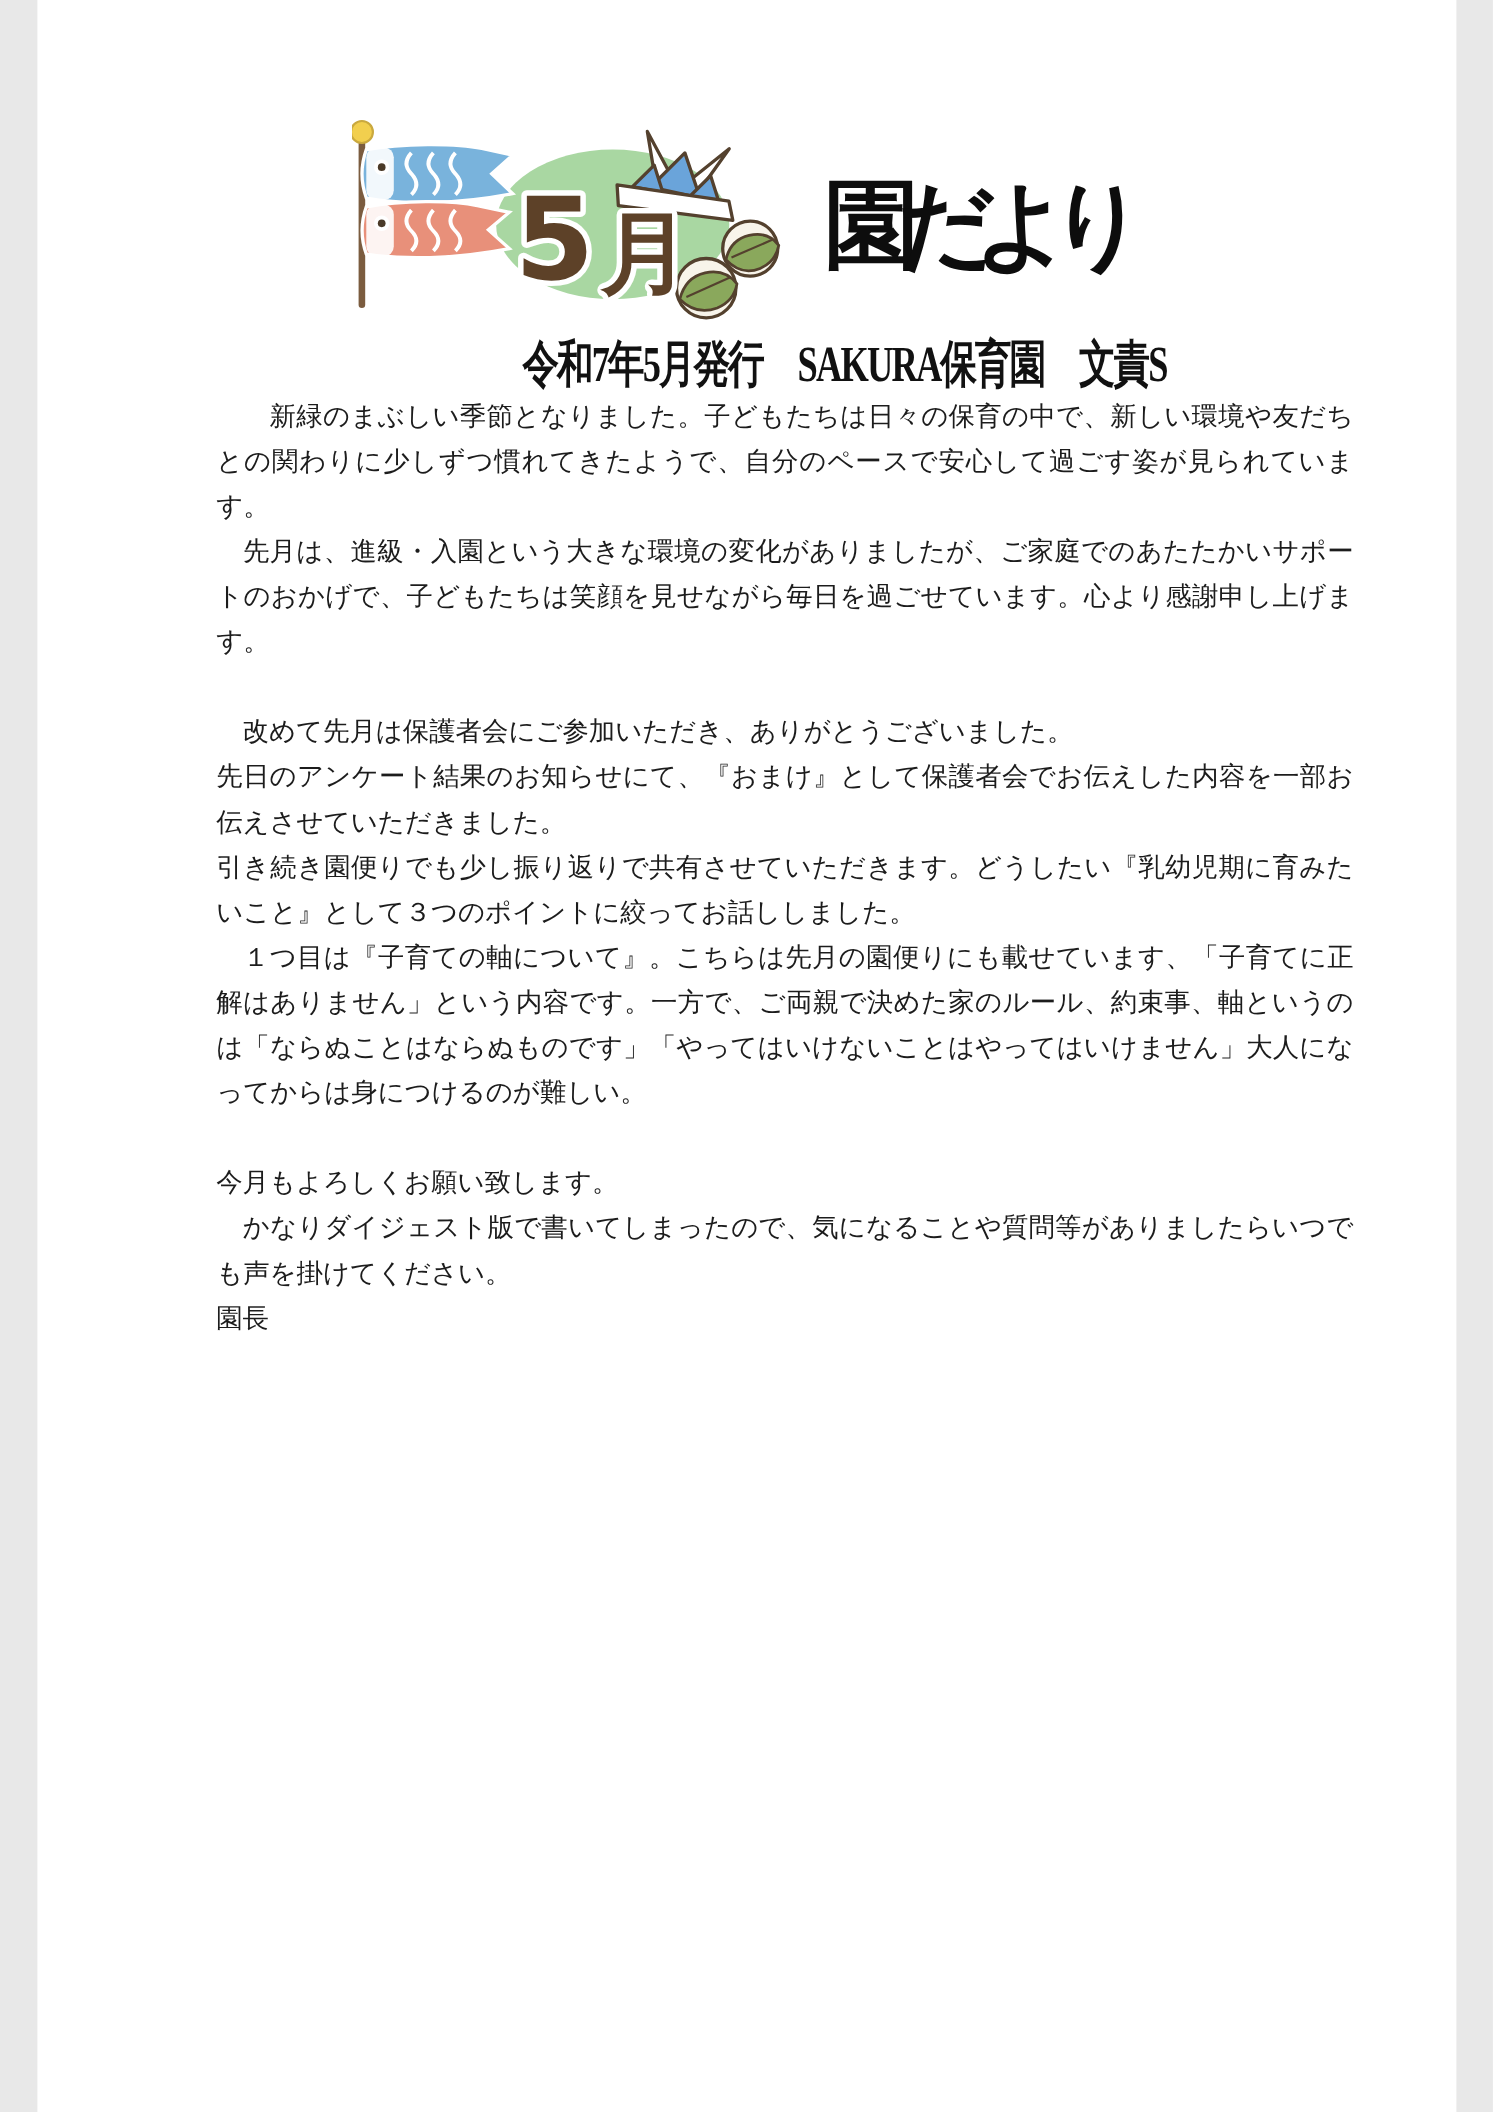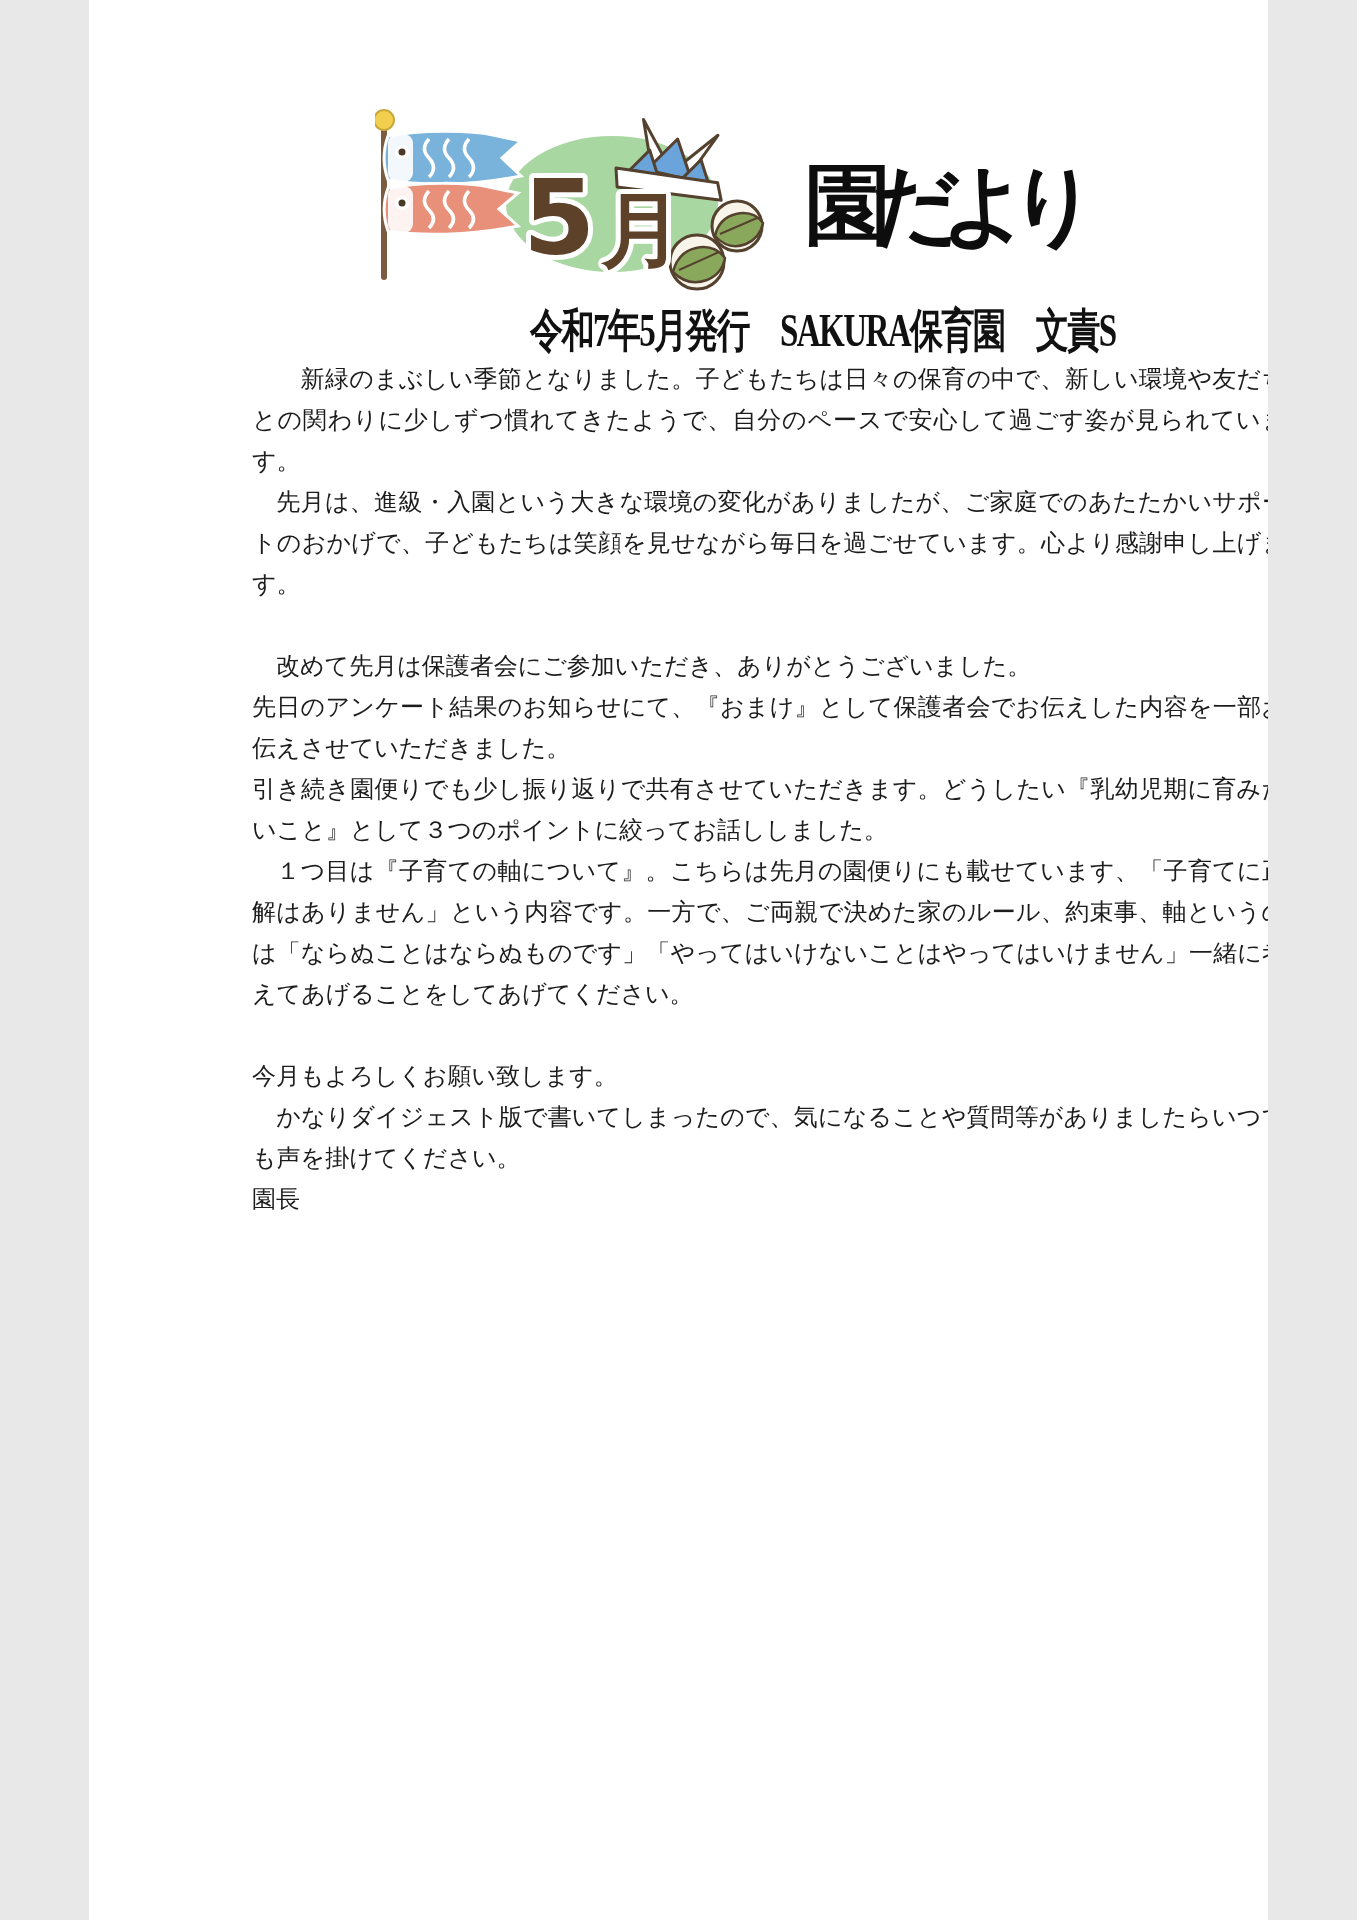--- a/index.html
+++ b/index.html
@@ -1,18 +1,18 @@
 <!DOCTYPE html>
 <html><head>
 <meta charset="utf-8">
 <style>
   html,body { margin:0; padding:0; background:#e8e8e8; }
   .page {
     position:relative;
-    width:1179px; height:1920px;
+    width:1290px; height:1920px;
     background:#ffffff;
     margin:0 auto;
     overflow:hidden;
     font-family:"Liberation Sans","DejaVu Sans",sans-serif;
     color:#1c1c1c;
   }
   
   .month-badge { position:absolute; left:286px; top:106px; width:405px; height:190px; }
   
   .newsletter-title {
@@ -100,21 +100,21 @@
   <div class="issue-line">令和7年5月発行　SAKURA保育園　文責S</div>
 
   <div class="body-text">
     <div>
         <p>　　新緑のまぶしい季節となりました。子どもたちは日々の保育の中で、新しい環境や友だちとの関わりに少しずつ慣れてきたようで、自分のペースで安心して過ごす姿が見られています。</p>
         <p>　先月は、進級・入園という大きな環境の変化がありましたが、ご家庭でのあたたかいサポートのおかげで、子どもたちは笑顔を見せながら毎日を過ごせています。心より感謝申し上げます。</p>
         <p class="blank">&nbsp;</p>
         <p>　改めて先月は保護者会にご参加いただき、ありがとうございました。</p>
         <p>先日のアンケート結果のお知らせにて、『おまけ』として保護者会でお伝えした内容を一部お伝えさせていただきました。</p>
         <p>引き続き園便りでも少し振り返りで共有させていただきます。どうしたい『乳幼児期に育みたいこと』として３つのポイントに絞ってお話ししました。</p>
-        <p>　１つ目は『子育ての軸について』。こちらは先月の園便りにも載せています、「子育てに正解はありません」という内容です。一方で、ご両親で決めた家のルール、約束事、軸というのは「ならぬことはならぬものです」「やってはいけないことはやってはいけません」一緒に考えてあげることをしてあげてください。</p>
+        <p>　１つ目は『子育ての軸について』。こちらは先月の園便りにも載せています、「子育てに正解はありません」という内容です。一方で、ご両親で決めた家のルール、約束事、軸というのは「ならぬことはならぬものです」「やってはいけないことはやってはいけません」大人になってからは身につけるのが難しい。</p>
         <p class="blank">&nbsp;</p>
         <p>今月もよろしくお願い致します。</p>
         <p>　かなりダイジェスト版で書いてしまったので、気になることや質問等がありましたらいつでも声を掛けてください。</p>
       </div>
     <p class="signature">園長</p>
   </div>
 
 </div>
 
 </body></html>

